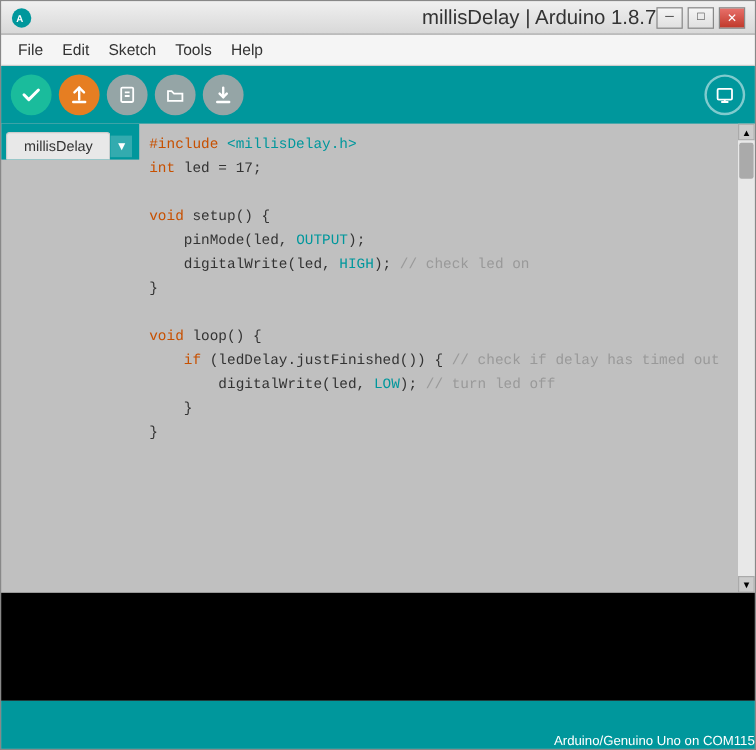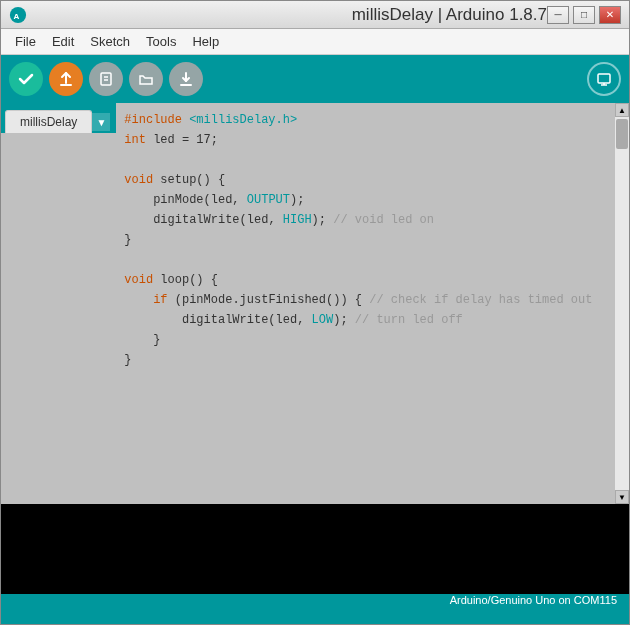--- a/index.html
+++ b/index.html
@@ -184,25 +184,25 @@
 
     
     .console-area {
       background: #000;
       height: 90px;
     }
 
     
     .status-bar {
       background: #00979c;
-      height: 30px;
-      display: flex;
-      align-items: flex-start;
+      height: 40px;
+      display: flex;
+      align-items: flex-end;
       justify-content: flex-end;
-      padding: 0 12px;
+      padding: 0 0;
     }
     .status-text {
       font-size: 11px;
       color: white;
     }
 
     .main-window {
       display: flex;
       flex-direction: column;
       height: 625px;
@@ -307,30 +307,30 @@
 
         <div class="code-line"><span class="kw">int</span> <span class="plain">led = 17;</span></div>
 
 
         <div class="code-line"> </div>
 
         <div class="code-line"><span class="kw">void</span> <span class="plain">setup() {</span></div>
 
         <div class="code-line">    <span class="plain">pinMode(led, </span><span class="constant">OUTPUT</span><span class="plain">);</span></div>
 
-        <div class="code-line">    <span class="plain">digitalWrite(led, </span><span class="constant">HIGH</span><span class="plain">); </span><span class="cm">// void led on</span></div>
+        <div class="code-line">    <span class="plain">digitalWrite(led, </span><span class="constant">HIGH</span><span class="plain">); </span><span class="cm">// check led on</span></div>
 
 
         <div class="code-line"><span class="plain">}</span></div>
 
         <div class="code-line"> </div>
 
         <div class="code-line"><span class="kw">void</span> <span class="plain">loop() {</span></div>
 
-        <div class="code-line">    <span class="kw">if</span> <span class="plain">(pinMode.justFinished()) { </span><span class="cm">// check if delay has timed out</span></div>
+        <div class="code-line">    <span class="kw">if</span> <span class="plain">(ledDelay.justFinished()) { </span><span class="cm">// check if delay has timed out</span></div>
 
         <div class="code-line">        <span class="plain">digitalWrite(led, </span><span class="constant">LOW</span><span class="plain">); </span><span class="cm">// turn led off</span></div>
 
         <div class="code-line">    <span class="plain">}</span></div>
 
         <div class="code-line"><span class="plain">}</span></div>
       </div>
 
       <div class="scrollbar">
         <div class="scroll-arrow">▲</div>

